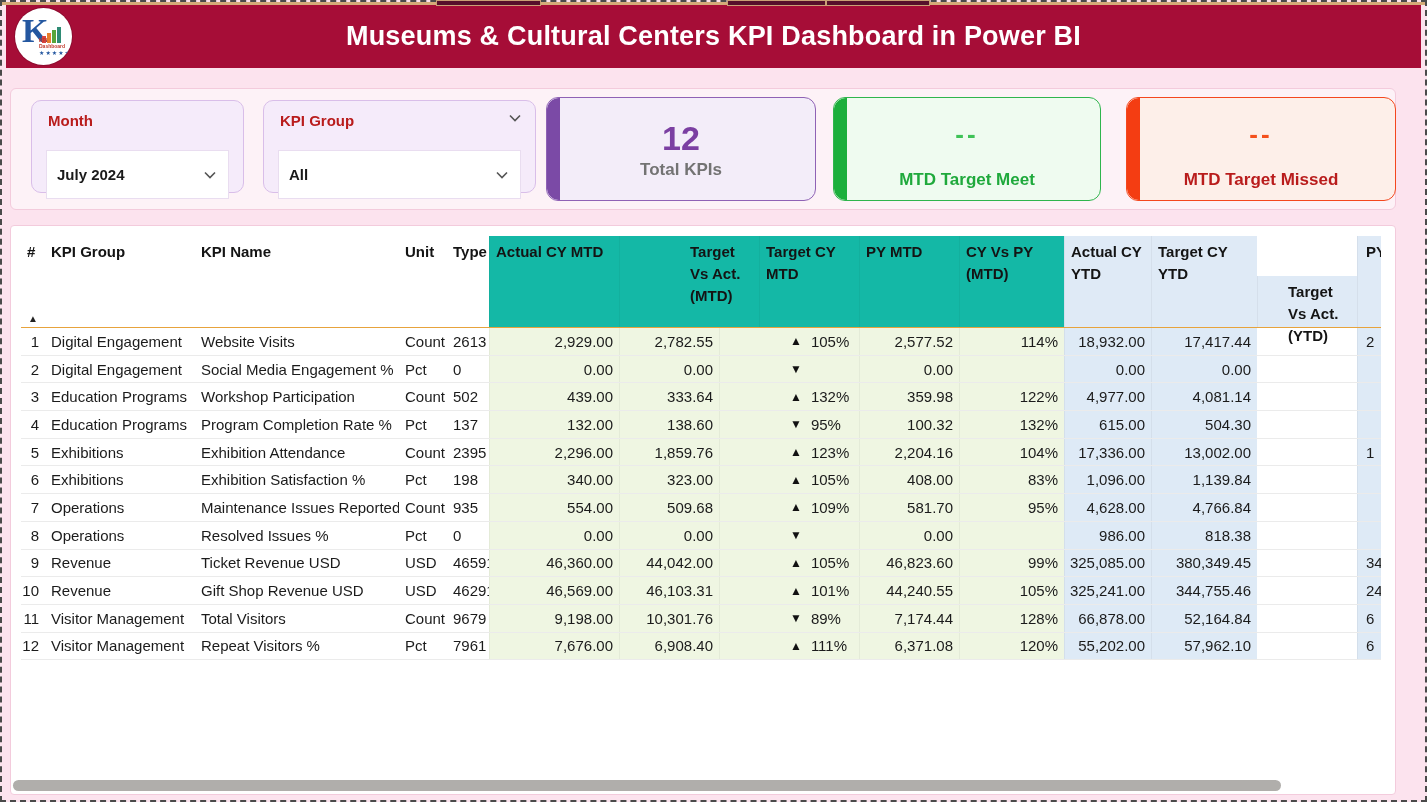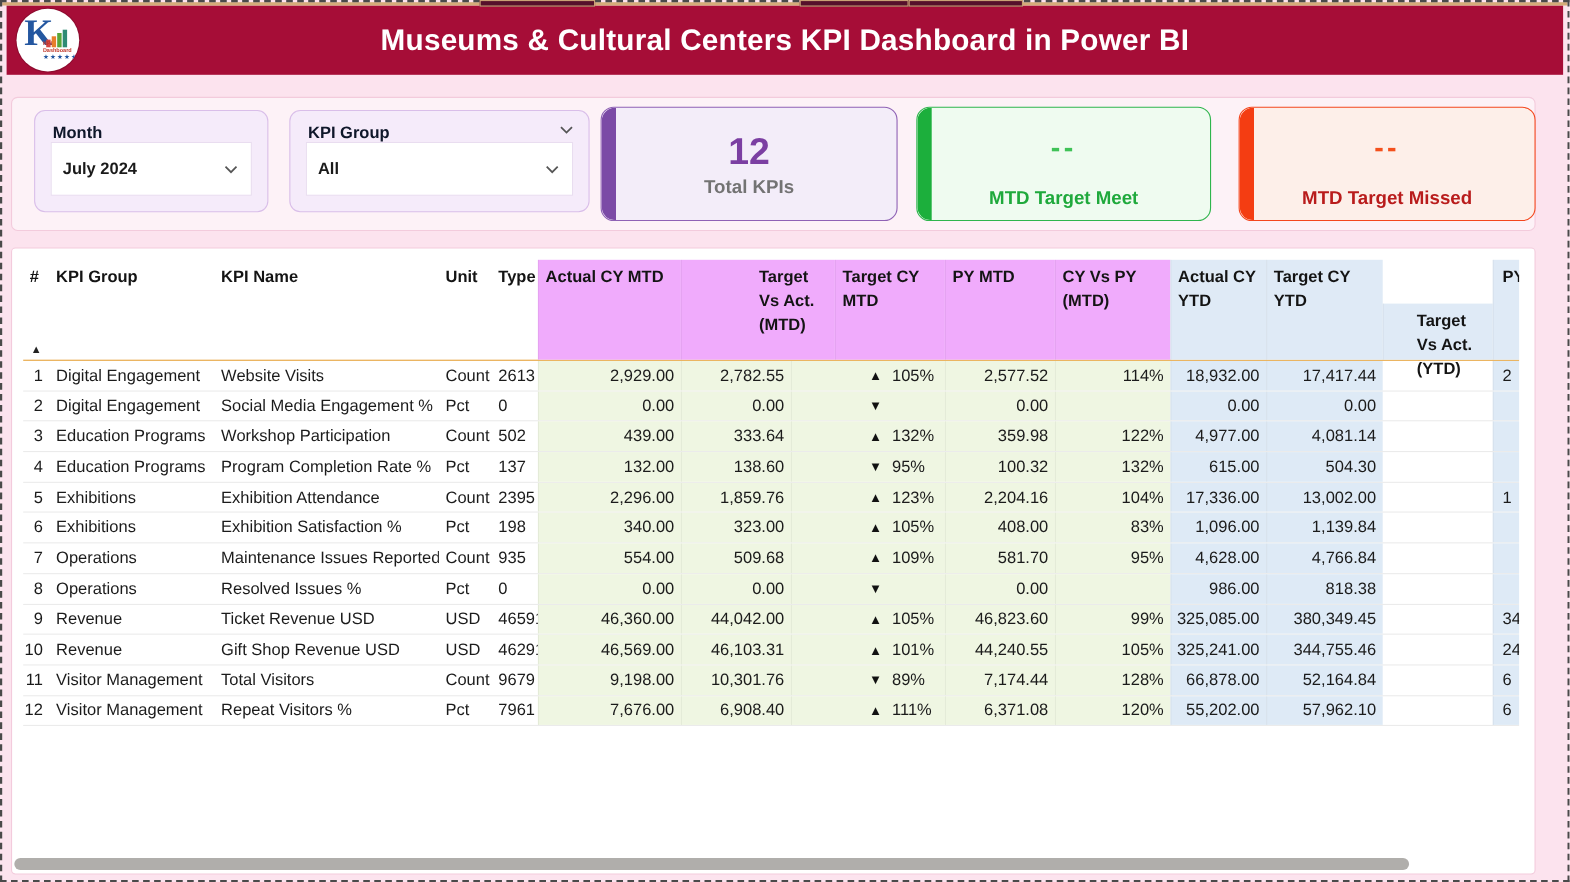--- a/index.html
+++ b/index.html
@@ -25,21 +25,21 @@
   .logo-b3{height:13px;background:#57A639;}
   .logo-b4{height:16px;background:#2E8B74;}
   .logo-text{position:absolute;left:24px;bottom:16px;font-size:5px;color:#C0392B;font-weight:bold;}
   .logo-stars{position:absolute;left:24px;bottom:9px;font-size:6px;color:#2457A0;letter-spacing:1px;}
 
   
   .filter-panel{position:absolute;left:10px;top:88px;width:1386px;height:122px;background:#FDF2F7;border:1px solid #F3CBDC;border-radius:6px;box-sizing:border-box;}
   .slicer{position:absolute;top:11px;height:93px;background:#F5EBFA;border:1px solid #D9BEE9;border-radius:10px;box-sizing:border-box;}
   .slicer-month{left:20px;width:213px;}
   .slicer-kpigroup{left:252px;width:273px;}
-  .slicer-label{color:#0f172a;font-weight:bold;font-size:15px;margin:11px 0 0 16px;}
+  .slicer-label{color:#b91c1c;font-weight:bold;font-size:15px;margin:11px 0 21px 16px;}
   .slicer-select{margin:0 14px;background:#fff;height:49px;display:flex;align-items:center;justify-content:space-between;padding:0 10px;border:1px solid #E9DDF0;box-sizing:border-box;cursor:pointer;}
   .slicer-value{font-weight:bold;font-size:15px;color:#1a1a1a;}
   .chev{width:16px;height:16px;flex:0 0 auto;}
   .chev polyline{fill:none;stroke:#555;stroke-width:1.6;}
   .slicer-top-chev{position:absolute;right:12px;top:9px;}
 
   .kpi-card{position:absolute;top:8px;height:104px;border-radius:12px;box-sizing:border-box;display:flex;flex-direction:column;overflow:hidden;}
   .kpi-bar{position:absolute;left:0;top:0;bottom:0;width:13px;border-radius:12px 0 0 12px;}
   .card-total{left:535px;width:270px;background:#F3EDF9;border:1px solid #8F62B5;}
   .card-meet{left:822px;width:268px;background:#EFFBF0;border:1px solid #2FB54D;}
@@ -60,21 +60,21 @@
   .table-panel{position:absolute;left:10px;top:225px;width:1386px;height:570px;background:#fff;border:1px solid #F3CBDC;border-radius:4px;box-sizing:border-box;}
   .table-wrap{position:absolute;left:10px;top:10px;width:1360px;height:530px;overflow:hidden;}
   .thead{display:flex;width:1456px;height:92px;box-sizing:border-box;border-bottom:1px solid #E7A33C;position:relative;align-items:stretch;}
   .th{font-weight:bold;font-size:15px;color:#141414;padding:5px 6px 0 6px;box-sizing:border-box;line-height:1.45;cursor:pointer;}
   .tbody{width:1456px;}
   .tr{display:flex;width:1456px;height:27.7px;box-sizing:border-box;border-bottom:1px solid #EBEBEB;align-items:stretch;}
   .td{box-sizing:border-box;padding:0 6px;font-size:15px;color:#1b1b1b;white-space:nowrap;overflow:hidden;display:flex;align-items:center;}
   .t-right{justify-content:flex-end;text-align:right;}
   .green{background:#EFF6E2;}
   .blue{background:#DEEAF6;}
-  .thead .green{background:#f0abfc;}
+  .thead .green{background:#14b8a6;}
   .thead .blue{background:#DFEAF6;}
   .green,.blue{border-left:1px solid rgba(0,0,0,0.045);}
   .c0{width:24px;} .c1{width:150px;} .c2{width:204px;} .c3{width:48px;} .c4{width:42px;}
   .c5{width:130px;} .c6{width:100px;} .c7{width:140px;padding-left:70px;} .c8{width:100px;}
   .c9{width:105px;} .c10{width:87px;} .c11{width:106px;} .c12{width:100px;padding-left:30px;margin-top:40px;} .c13{width:120px;padding-left:8px;white-space:nowrap;}
   .c0,.c1,.c2,.c3,.c4,.c5,.c6,.c7,.c8,.c9,.c10,.c11,.c12,.c13{flex:0 0 auto;}
   .trend{font-size:12px;margin-right:9px;color:#111;}
   .pct{font-size:15px;color:#1b1b1b;}
   .sort-arrow{position:absolute;left:7px;bottom:3px;font-size:10px;color:#222;}
 

